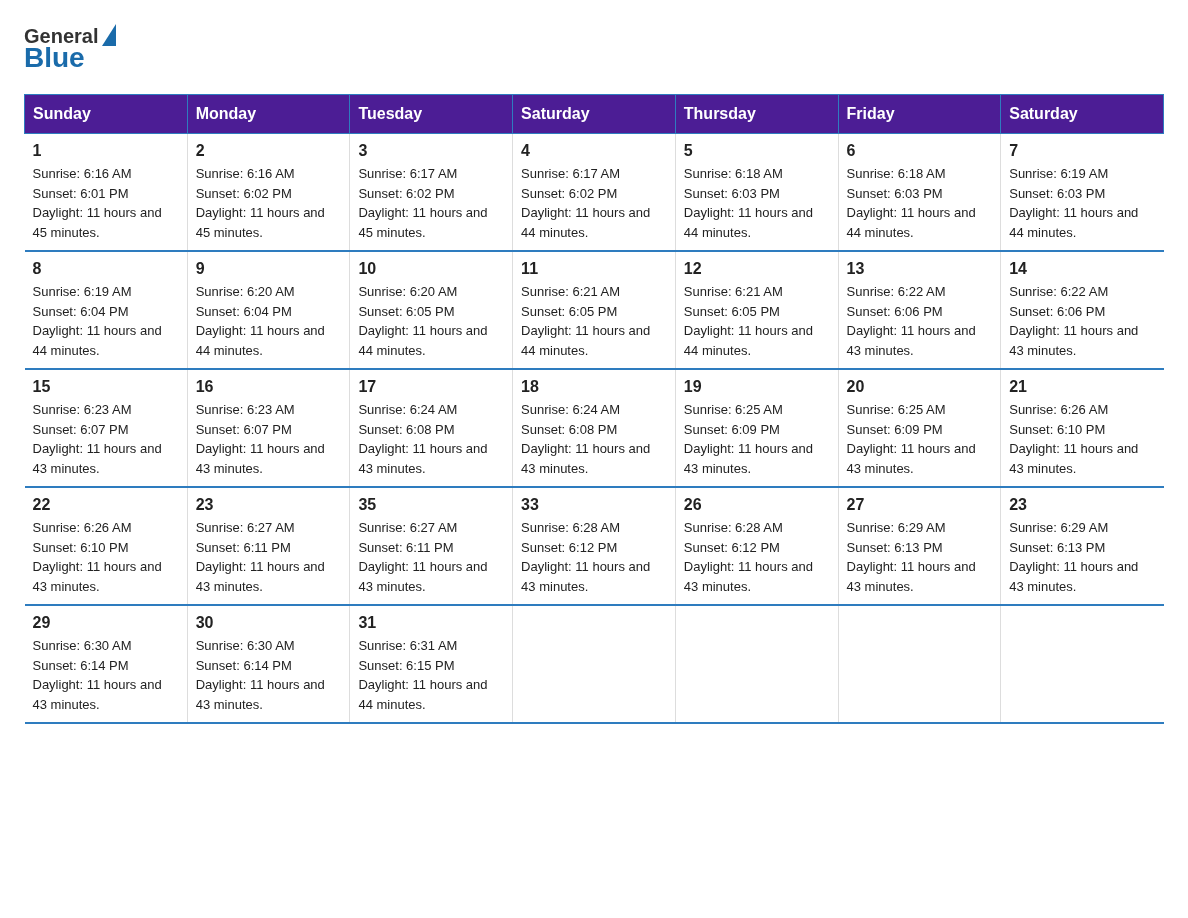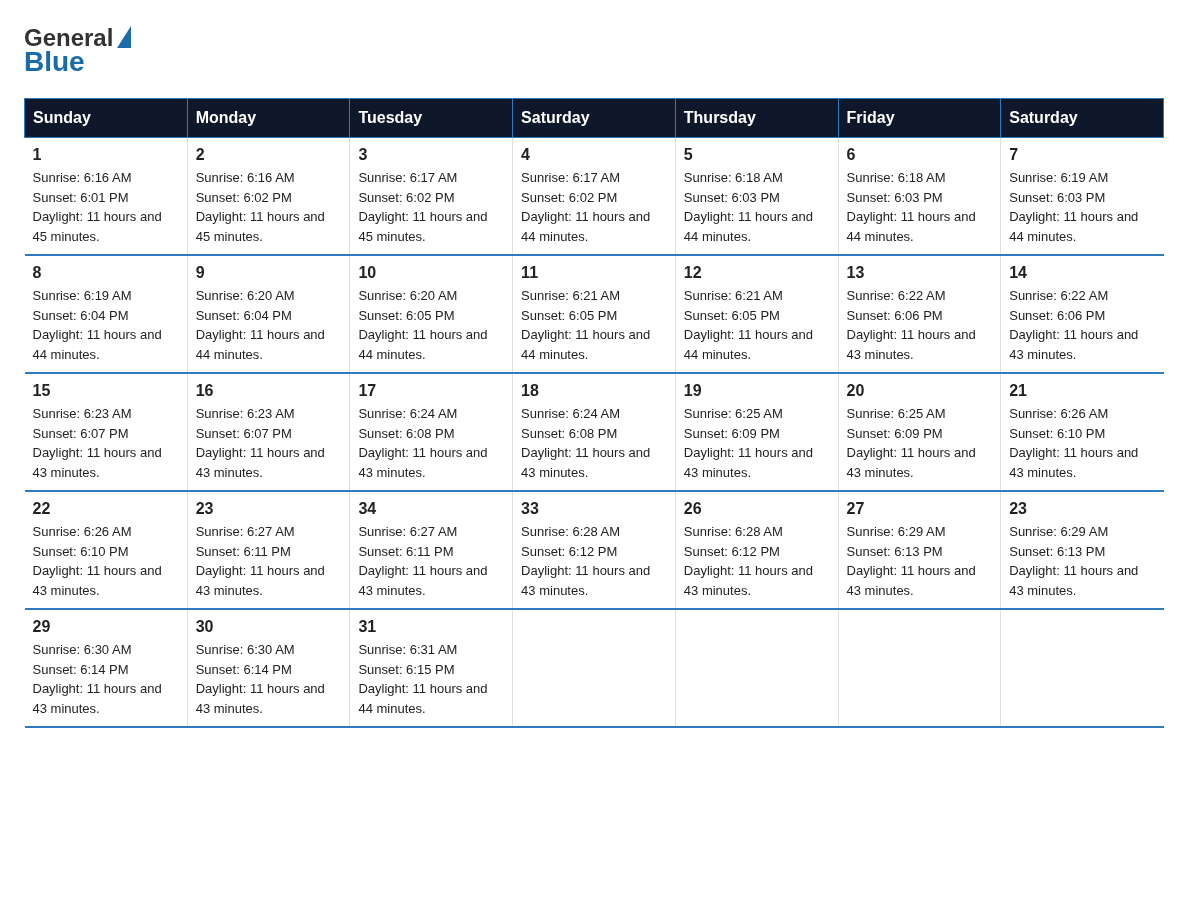--- a/index.html
+++ b/index.html
@@ -19,21 +19,21 @@
     .logo {
       display: flex;
       flex-direction: column;
       align-items: flex-start;
     }
     .logo-top {
       display: flex;
       align-items: center;
     }
     .logo-general {
-      font-size: 24px;
+      font-size: 20px;
       font-weight: bold;
       color: #333;
     }
     .logo-triangle {
       width: 0;
       height: 0;
       border-left: 14px solid transparent;
       border-right: 0px solid transparent;
       border-bottom: 22px solid #1a6baa;
       margin-left: 4px;
@@ -58,21 +58,21 @@
       font-size: 24px;
       color: #444;
       margin-top: 4px;
     }
     table {
       width: 100%;
       border-collapse: collapse;
       table-layout: fixed;
     }
     thead tr {
-      background-color: #0f172a;
+      background-color: #4c1d95;
     }
     thead th {
       color: #fff;
       font-size: 16px;
       font-weight: bold;
       padding: 10px 8px;
       text-align: left;
       border: 1px solid #2e7cbf;
     }
     tbody tr {
@@ -224,21 +224,21 @@
       <tr>
         <td>
           <span class="day-number">22</span>
           <div class="day-info">Sunrise: 6:26 AM<br>Sunset: 6:10 PM<br>Daylight: 11 hours and 43 minutes.</div>
         </td>
         <td>
           <span class="day-number">23</span>
           <div class="day-info">Sunrise: 6:27 AM<br>Sunset: 6:11 PM<br>Daylight: 11 hours and 43 minutes.</div>
         </td>
         <td>
-          <span class="day-number">34</span>
+          <span class="day-number">35</span>
           <div class="day-info">Sunrise: 6:27 AM<br>Sunset: 6:11 PM<br>Daylight: 11 hours and 43 minutes.</div>
         </td>
         <td>
           <span class="day-number">33</span>
           <div class="day-info">Sunrise: 6:28 AM<br>Sunset: 6:12 PM<br>Daylight: 11 hours and 43 minutes.</div>
         </td>
         <td>
           <span class="day-number">26</span>
           <div class="day-info">Sunrise: 6:28 AM<br>Sunset: 6:12 PM<br>Daylight: 11 hours and 43 minutes.</div>
         </td>

